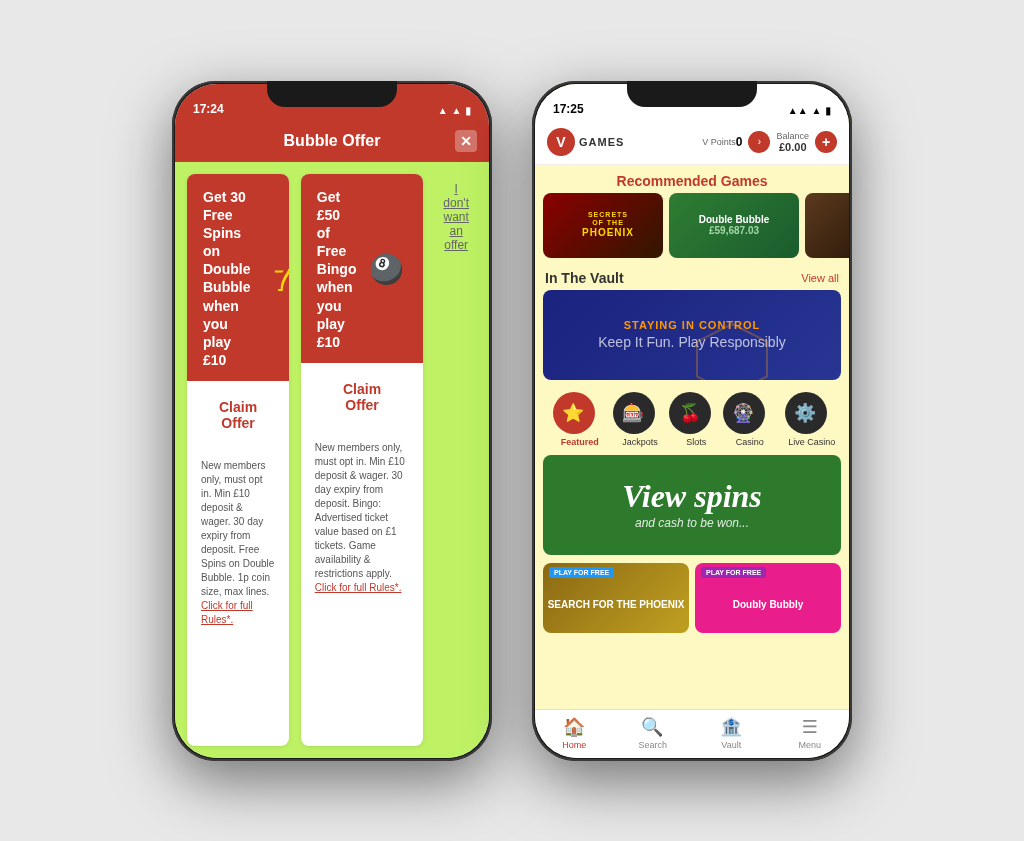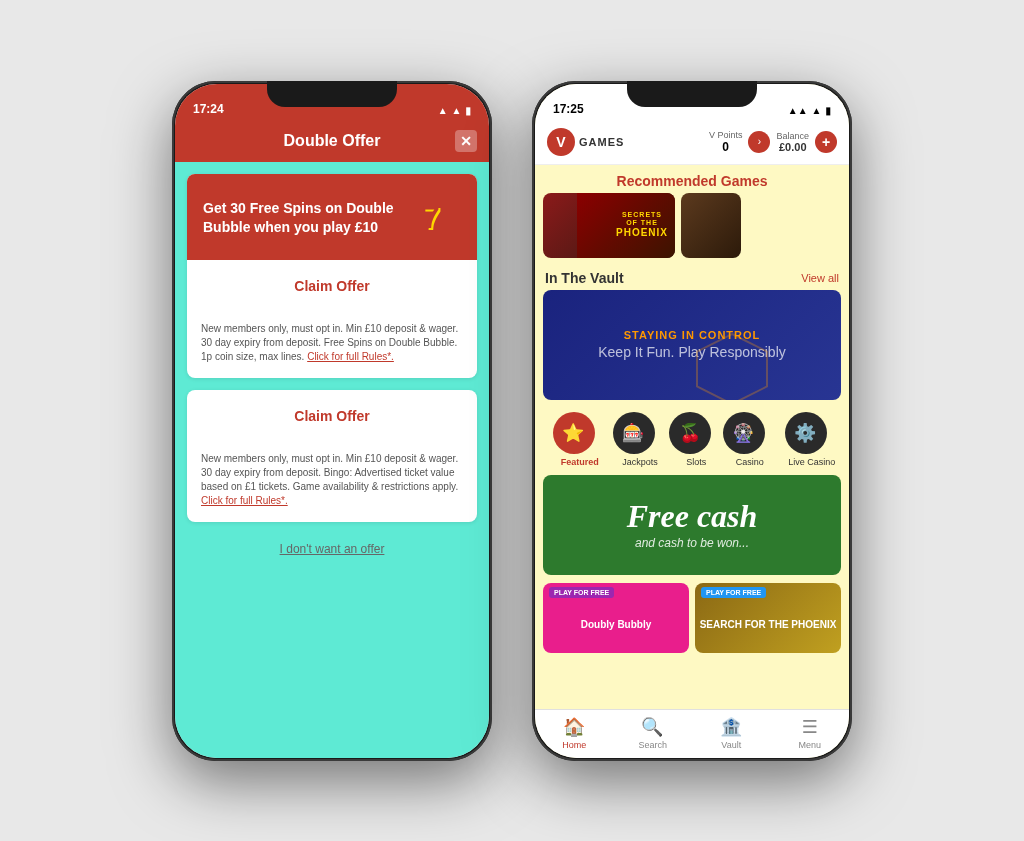--- a/index.html
+++ b/index.html
@@ -84,23 +84,23 @@
       color: white;
       font-size: 14px;
       cursor: pointer;
     }
 
     .offer-scroll {
       flex: 1;
       overflow-y: auto;
       padding: 12px;
       display: flex;
-      flex-direction: column;
+      flex-direction: row;
       gap: 12px;
-      background: #5eead4;
+      background: #bef264;
     }
 
     .offer-card {
       background: white;
       border-radius: 8px;
       overflow: hidden;
       box-shadow: 0 1px 4px rgba(0,0,0,0.1);
     }
     .offer-card-top {
       background: #c0392b;
@@ -222,21 +222,21 @@
     .game-card-img {
       width: 100%;
       height: 60px;
       display: flex;
       align-items: center;
       justify-content: center;
       font-size: 9px;
       font-weight: 700;
       color: white;
     }
-    .game-card-1 { width: 132px; background: linear-gradient(135deg, #8B1a1a 0%, #2c1810 100%); padding-left: 34px; }
+    .game-card-1 { width: 120px; background: linear-gradient(135deg, #8B1a1a 0%, #2c1810 100%); }
     .game-card-1 .game-card-img {
       background: linear-gradient(135deg, #c0392b, #5d1a08);
       font-size: 10px;
       letter-spacing: 1px;
       text-align: center;
       padding: 4px;
       line-height: 1.2;
     }
     .game-card-2 { width: 130px; background: #1a5c2e; }
     .game-card-2 .game-card-img {
@@ -251,21 +251,21 @@
       padding: 4px 10px;
     }
     .vault-title { font-size: 14px; font-weight: 700; color: #333; }
     .vault-view-all { font-size: 11px; color: #c0392b; }
 
     .vault-banner {
       margin: 0 8px 8px;
       border-radius: 8px;
       overflow: hidden;
       background: linear-gradient(135deg, #1a237e, #283593);
-      height: 110px;
+      height: 90px;
       display: flex;
       flex-direction: column;
       align-items: center;
       justify-content: center;
       position: relative;
     }
     .vault-banner-text {
       color: #ff9800;
       font-size: 11px;
       font-weight: 800;
@@ -376,41 +376,41 @@
 
     
     .seven-icon {
       font-size: 32px;
       color: #c0392b;
       font-weight: 900;
       text-shadow: 2px 2px 0px gold;
     }
     .bingo-balls { font-size: 28px; }
 
-    .vpoints-col { display: flex; flex-direction: column; align-items: center; }
+    .vpoints-col { display: flex; flex-direction: row; align-items: center; }
     .balance-col { display: flex; flex-direction: column; align-items: center; }
   </style>
 </head>
 <body>
 
 <div class="phone phone1">
   <div class="notch"></div>
   <div class="phone-inner">
 
     <div class="status-bar">
       <span class="time">17:24</span>
       <div class="status-icons">
         <span>▲</span>
         <span>▲</span>
         <span>▮</span>
       </div>
     </div>
 
     <div class="welcome-header">
-      <span>Double Offer</span>
+      <span>Bubble Offer</span>
       <div class="welcome-close">
         <span>✕</span>
       </div>
     </div>
 
     <div class="offer-scroll">
 
       <div class="offer-card">
         <div class="offer-card-top">
           <div class="offer-title">Get 30 Free Spins on Double Bubble when you play £10</div>
@@ -419,20 +419,26 @@
           </div>
         </div>
         <button class="claim-btn">Claim Offer</button>
         <div class="offer-terms">
           <span>New members only, must opt in. Min £10 deposit &amp; wager. 30 day expiry from deposit. Free Spins on Double Bubble. 1p coin size, max lines.</span>
           <a>Click for full Rules*.</a>
         </div>
       </div>
 
       <div class="offer-card">
+        <div class="offer-card-top">
+          <div class="offer-title">Get £50 of Free Bingo when you play £10</div>
+          <div class="offer-icon">
+            <span class="bingo-balls">🎱</span>
+          </div>
+        </div>
         <button class="claim-btn">Claim Offer</button>
         <div class="offer-terms">
           <span>New members only, must opt in. Min £10 deposit &amp; wager. 30 day expiry from deposit. Bingo: Advertised ticket value based on £1 tickets. Game availability &amp; restrictions apply.</span>
           <a>Click for full Rules*.</a>
         </div>
       </div>
 
       <div class="no-offer-link">
         <span>I don't want an offer</span>
       </div>
@@ -477,20 +483,26 @@
 
       <div class="vg-section-title">Recommended Games</div>
       <div class="game-cards-row">
         <div class="game-card game-card-1">
           <div class="game-card-img" style="background: linear-gradient(135deg, #8B0000, #2c1800); height:65px; width:130px; display:flex; align-items:center; justify-content:center;">
             <div style="text-align:center; color:gold;">
               <div style="font-size:7px; letter-spacing:1px;">SECRETS</div>
               <div style="font-size:7px;">OF THE</div>
               <div style="font-size:10px; font-weight:900; letter-spacing:1px;">PHOENIX</div>
             </div>
+          </div>
+        </div>
+        <div class="game-card game-card-2">
+          <div class="game-card-img" style="background: linear-gradient(135deg, #2e7d32, #1a5c2e); height:65px; width:130px; display:flex; flex-direction:column; align-items:center; justify-content:center;">
+            <div style="color:white; font-size:10px; font-weight:700;">Double Bubble</div>
+            <div style="color:#a5d6a7; font-size:10px; font-weight:600;">£59,687.03</div>
           </div>
         </div>
         <div class="game-card" style="width:60px; background:#444; border-radius:8px; overflow:hidden;">
           <div style="height:65px; background: linear-gradient(135deg, #5c3a1e, #2c1a0a);"></div>
         </div>
       </div>
 
       <div class="vault-header">
         <span class="vault-title">In The Vault</span>
         <span class="vault-view-all">View all</span>
@@ -526,32 +538,32 @@
           <div class="cat-icon">🎡</div>
           <span class="cat-label">Casino</span>
         </div>
         <div class="cat-item">
           <div class="cat-icon">⚙️</div>
           <span class="cat-label">Live Casino</span>
         </div>
       </div>
 
       <div class="daily-section">
-        <div style="font-size:32px; font-weight:900; color:white; font-style:italic; font-family:Georgia,serif; line-height:1;">Free cash</div>
+        <div style="font-size:32px; font-weight:900; color:white; font-style:italic; font-family:Georgia,serif; line-height:1;">View spins</div>
         <div style="font-size:12px; color:rgba(255,255,255,0.85); font-style:italic; margin-top:4px;">and cash to be won...</div>
       </div>
 
       <div class="bottom-cards">
+        <div class="bottom-card bottom-card-1">
+          <span class="play-for-free-badge">PLAY FOR FREE</span>
+          <div class="bottom-card-text">SEARCH FOR THE PHOENIX</div>
+        </div>
         <div class="bottom-card bottom-card-2">
           <span class="play-for-free-badge">PLAY FOR FREE</span>
           <div class="bottom-card-text">Doubly Bubbly</div>
-        </div>
-        <div class="bottom-card bottom-card-1">
-          <span class="play-for-free-badge">PLAY FOR FREE</span>
-          <div class="bottom-card-text">SEARCH FOR THE PHOENIX</div>
         </div>
       </div>
 
     </div>
 
     <div class="bottom-nav">
       <div class="nav-item active">
         <span class="nav-icon">🏠</span>
         <span>Home</span>
       </div>

